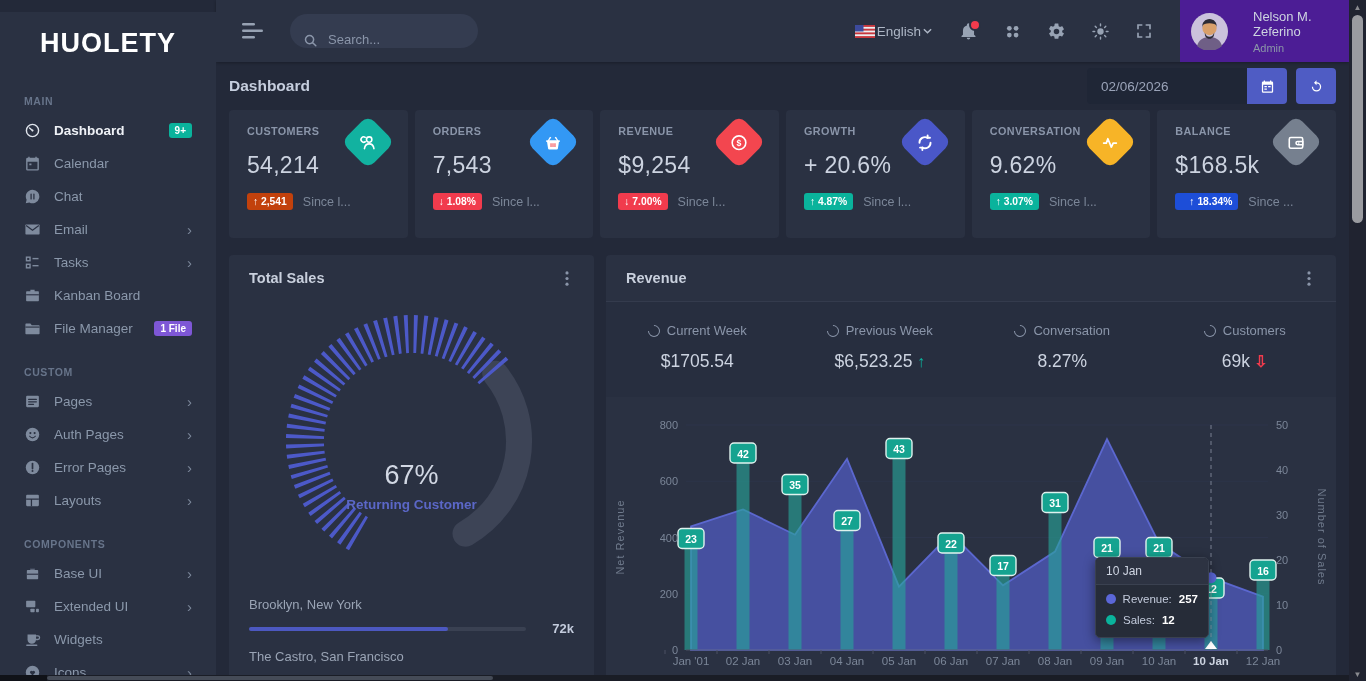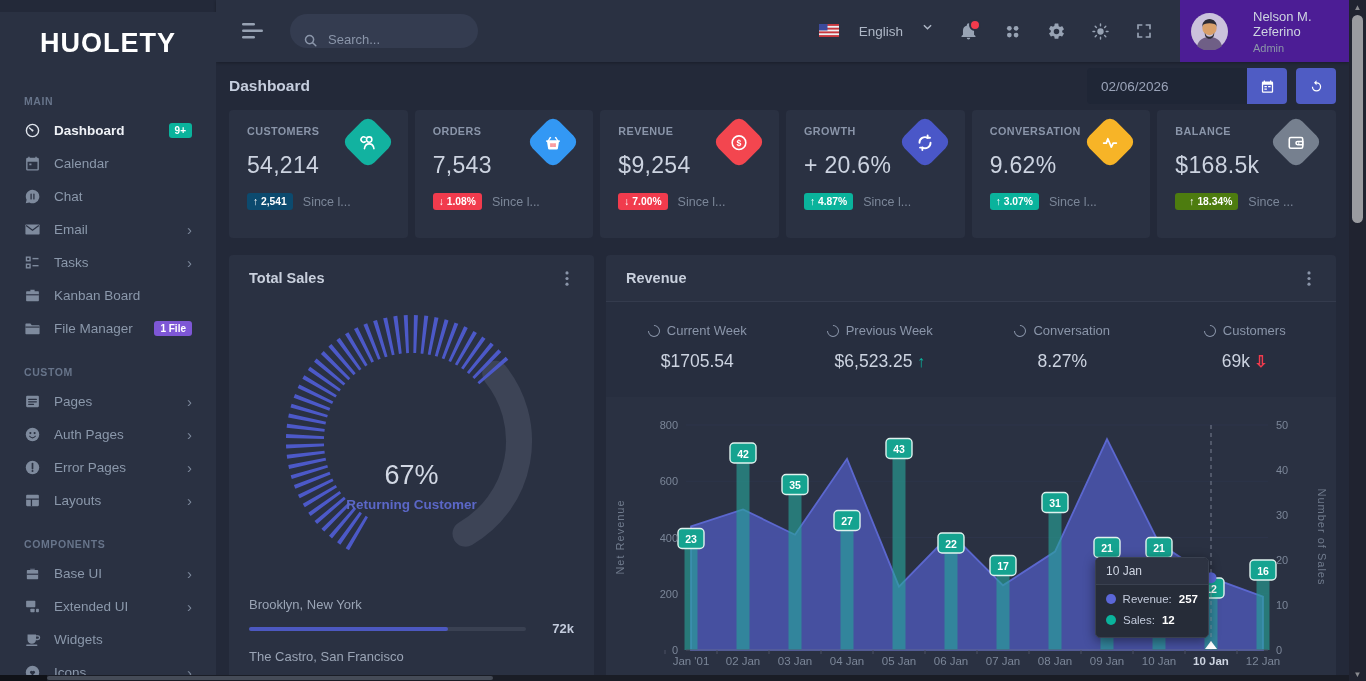--- a/index.html
+++ b/index.html
@@ -17,21 +17,21 @@
   .chev{margin-left:auto;color:#7b879a;font-size:15px;line-height:1}
   
   .main{position:absolute;left:216px;top:0;width:1133px;height:681px}
   .topbar{height:62px;background:#2a3142;display:flex;align-items:center;box-shadow:0 1px 3px rgba(0,0,0,.28);position:relative;z-index:4}
   .burger{margin-left:26px;color:#97a2b3;cursor:pointer;display:flex}
   .searchbox{margin-left:24px;width:188px;height:34px;background:#343c50;border-radius:17px;display:flex;align-items:flex-end;padding:0 13px;gap:8px;box-sizing:border-box}
   .searchbox .sic{color:#8a95a9;display:flex}
   .searchbox input{background:transparent;border:0;outline:0;color:#cfd5e0;font-size:13px;width:130px;font-family:inherit}
   .searchbox input::placeholder{color:#8a95a9}
   .top-right{margin-left:auto;display:flex;align-items:center;height:100%}
-  .lang{display:flex;align-items:flex-start;gap:20px;color:#aeb7c6;font-size:13.5px;margin-right:27px;cursor:pointer}
+  .lang{display:flex;align-items:center;gap:2px;color:#aeb7c6;font-size:13.5px;margin-right:27px;cursor:pointer}
   .tbtn{color:#98a3b4;margin-right:25px;position:relative;cursor:pointer;display:flex}
   .belldot{position:absolute;top:-3px;right:-3px;width:8px;height:8px;border-radius:50%;background:#f13b4d;border:2px solid #2a3142}
   .userbox{width:169px;height:100%;background:#4c1d95;display:flex;align-items:center;gap:25px;padding-left:11px;box-sizing:border-box;cursor:pointer}
   .uname{font-size:13px;color:#cdd4e0}
   .urole{font-size:11px;color:#8b96a8;margin-top:3px}
   
   .page-head{height:48px;display:flex;align-items:center;padding:0 13px}
   .page-title{font-size:15.5px;font-weight:bold;color:#c6cede}
   .date-group{margin-left:auto;display:flex;}
   .date-input{width:132px;height:36px;background:#1f2636;border:0;color:#9aa3b8;font-size:13.5px;padding:0 14px;border-radius:4px 0 0 4px;outline:0;font-family:inherit}
@@ -370,21 +370,21 @@
         <div class="slabel">CUSTOMERS</div>
         <div class="diamond" style="background: rgb(18, 178, 160);">
           <svg viewBox="0 0 24 24" fill="none" stroke="#fff" stroke-width="2" stroke-linecap="round">
             <circle cx="13.5" cy="8" r="3.4"></circle>
             <path d="M7.5 19.5c.6-3.8 3.1-6 6-6s5.4 2.2 6 6"></path>
             <path d="M8.5 5.2a3.4 3.4 0 1 0 0 5.6"></path>
           </svg>
         </div>
         <div class="sval">54,214</div>
         <div class="srow">
-          <span class="sbadge" style="background: #0c4a6e;"><span>↑ </span><span>2,541</span></span>
+          <span class="sbadge" style="background: #c2410c;"><span>↑ </span><span>2,541</span></span>
           <span class="ssince">Since l...</span>
         </div>
       </div>
       <div class="scard">
         <div class="slabel">ORDERS</div>
         <div class="diamond" style="background: rgb(51, 152, 244);">
           <svg viewBox="0 0 24 24" fill="#fff">
             <path d="M8.2 4.5L5.5 9h-2v2.2h1l1.3 8a1.5 1.5 0 0 0 1.5 1.3h9.4a1.5 1.5 0 0 0 1.5-1.3l1.3-8h1V9h-2l-2.7-4.5-1.7 1L16.8 9H7.2l2.7-3.5z"></path>
             <path d="M9.5 12.8v4.5M12 12.8v4.5M14.5 12.8v4.5" stroke="#f3464f" stroke-width="1.3"></path>
           </svg>
@@ -440,21 +440,21 @@
         <div class="slabel">BALANCE</div>
         <div class="diamond" style="background: rgb(118, 128, 143);">
           <svg viewBox="0 0 24 24" fill="none" stroke="#fff" stroke-width="2">
             <rect x="3.5" y="5.5" width="17" height="13.5" rx="2"></rect>
             <path d="M14 10.5h6.5v4H14a2 2 0 0 1 0-4z" fill="#76808f"></path>
             <circle cx="15.5" cy="12.5" r="1" fill="#fff" stroke="none"></circle>
           </svg>
         </div>
         <div class="sval">$168.5k</div>
         <div class="srow">
-          <span class="sbadge" style="background: #4d7c0f; padding-left: 14px;"><span>↑ </span><span>18.34%</span></span>
+          <span class="sbadge" style="background: #1d4ed8; padding-left: 14px;"><span>↑ </span><span>18.34%</span></span>
           <span class="ssince">Since ...</span>
         </div>
       </div>
     </div>
 
   <div class="content-row">
 
     <div class="panel ts-card">
       <div class="panel-head">
         <span class="panel-title">Total Sales</span>

